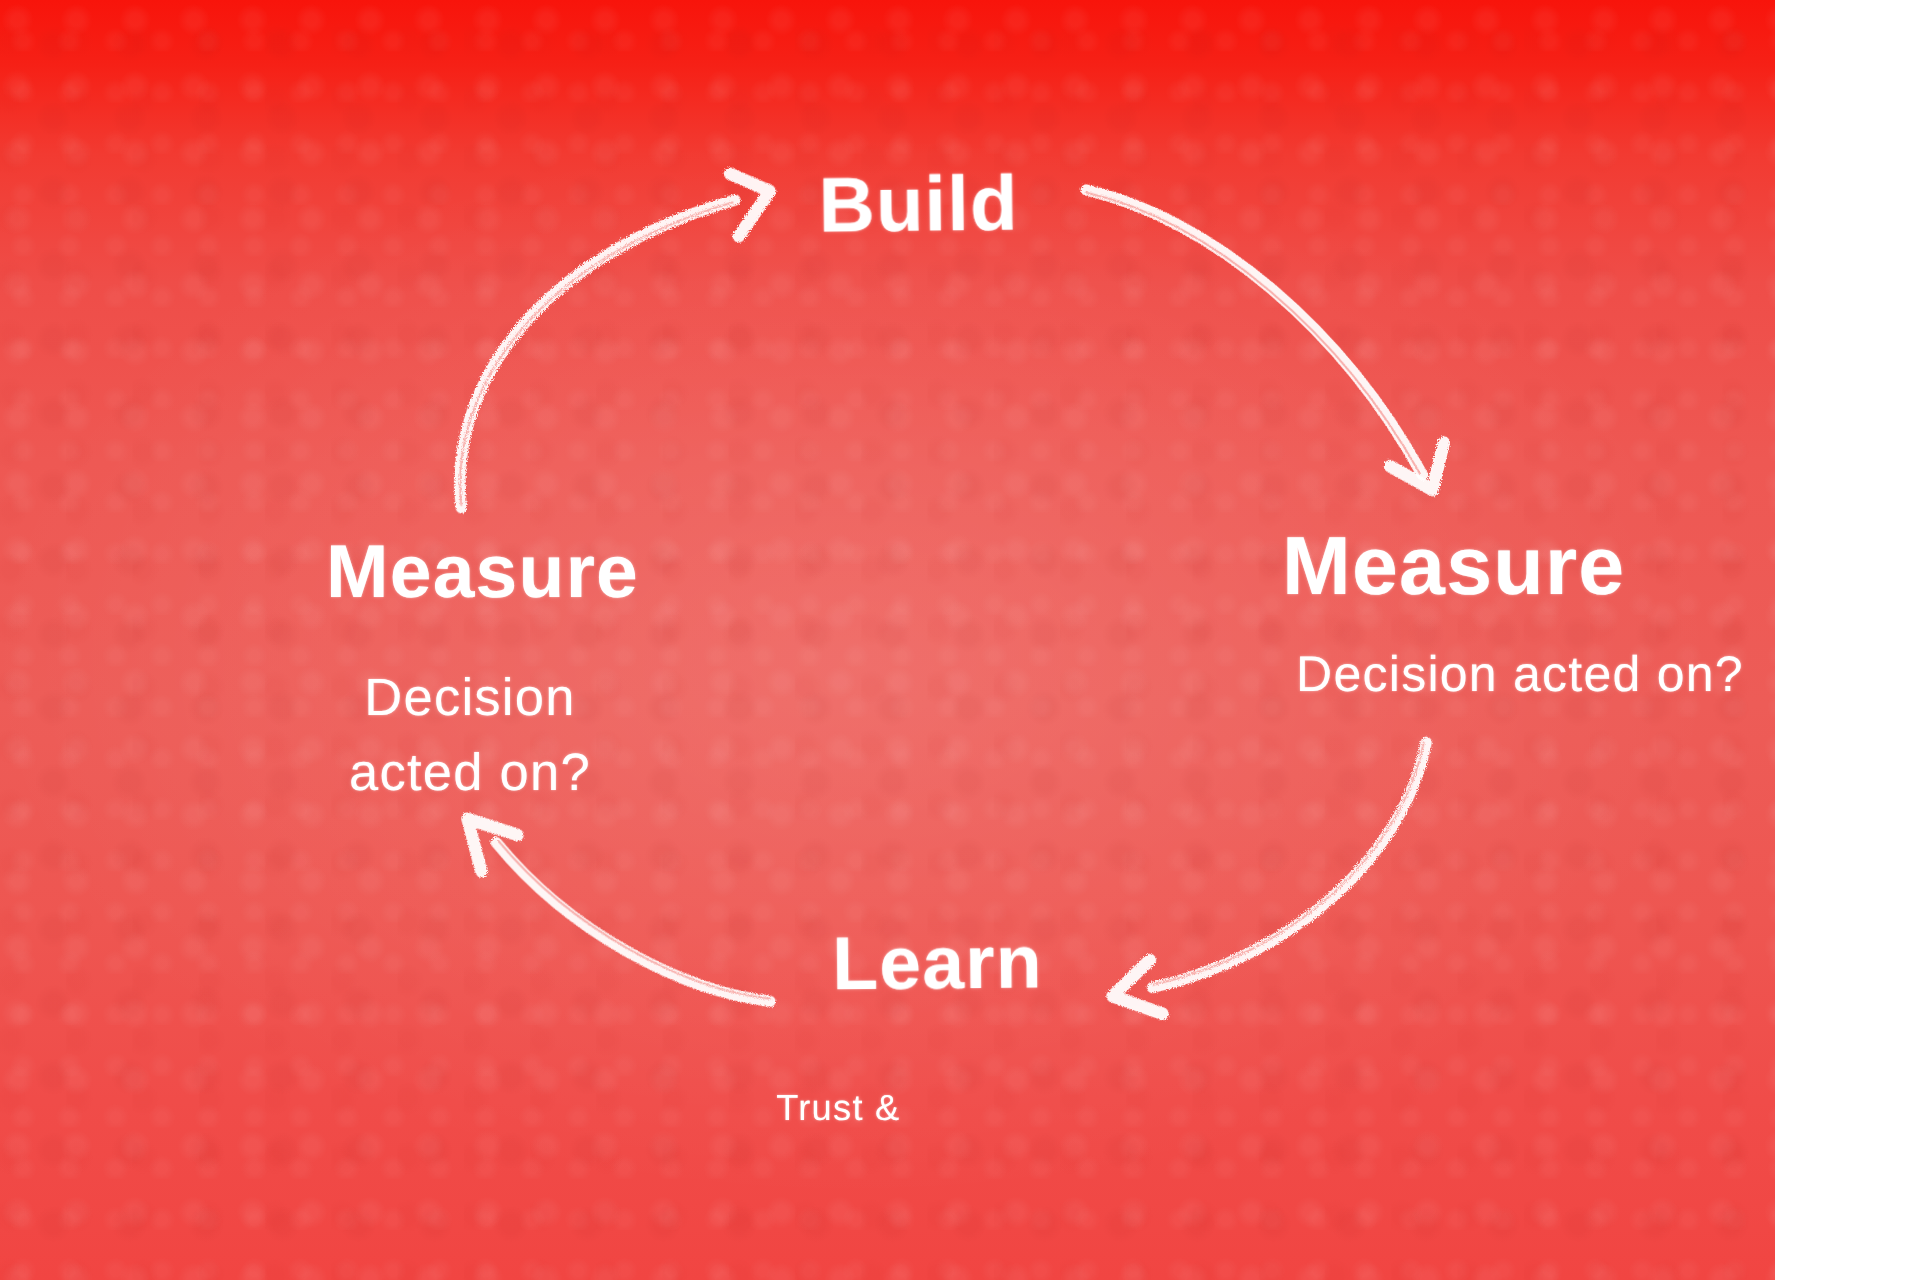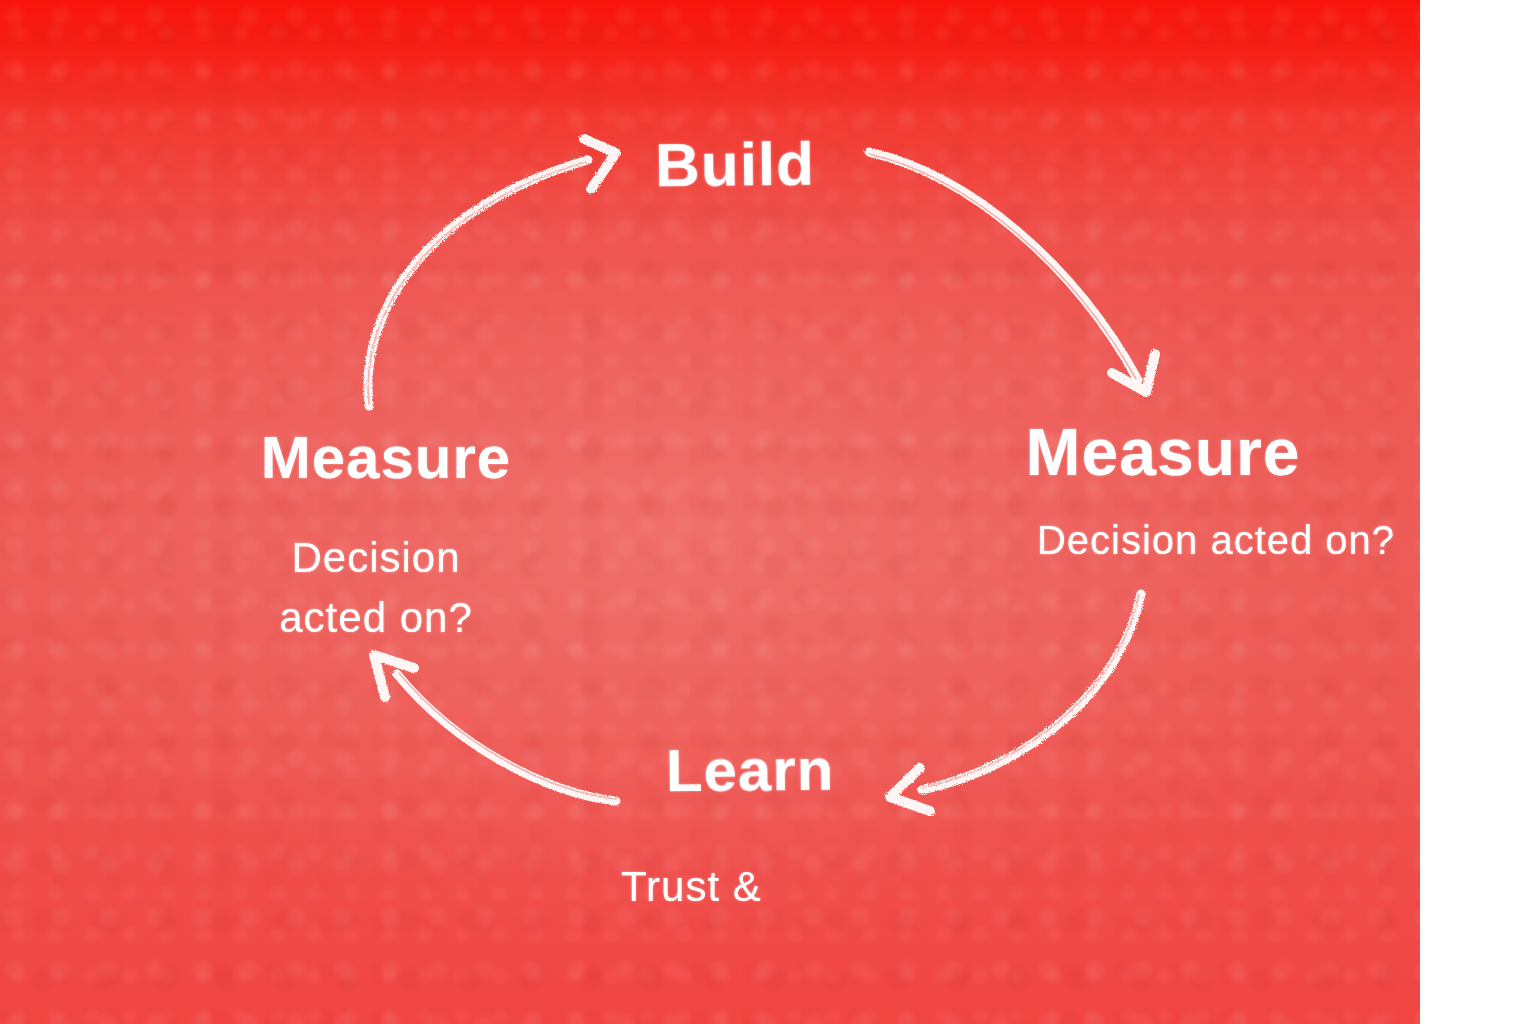--- a/index.html
+++ b/index.html
@@ -78,21 +78,21 @@
 
   .t-build     { left: 735px;  top: 164px; font-size: 62px; transform: translate(-50%,-50%) rotate(-0.6deg); }
   .t-measure-r { left: 1163px; top: 452px; font-size: 66px; }
   .t-learn     { left: 750px;  top: 770px; font-size: 60px; transform: translate(-50%,-50%) rotate(-0.5deg); }
   .t-measure-l { left: 386px;  top: 457px; font-size: 60px; }
 
   .node-sub { font-weight: 400; text-align: center; }
 
   .s-build     { left: 756px;  top: 292px; font-size: 44px; line-height: 65px; }
   .s-measure-r { left: 1216px; top: 540px; font-size: 40px; }
-  .s-learn     { left: 781px;  top: 887px; font-size: 42px; line-height: 62px; text-align: left; width: 320px; }
+  .s-learn     { left: 781px;  top: 887px; font-size: 29px; line-height: 62px; text-align: left; width: 320px; }
   .s-measure-l { left: 376px;  top: 572px; font-size: 42px; line-height: 60px; margin-top: 16px; }
 </style>
 </head>
 <body>
 
 <div class="canvas">
   <div class="texture"></div>
 
   <svg class="arrows" viewBox="0 0 1536 1024" xmlns="http://www.w3.org/2000/svg">
     <defs>

